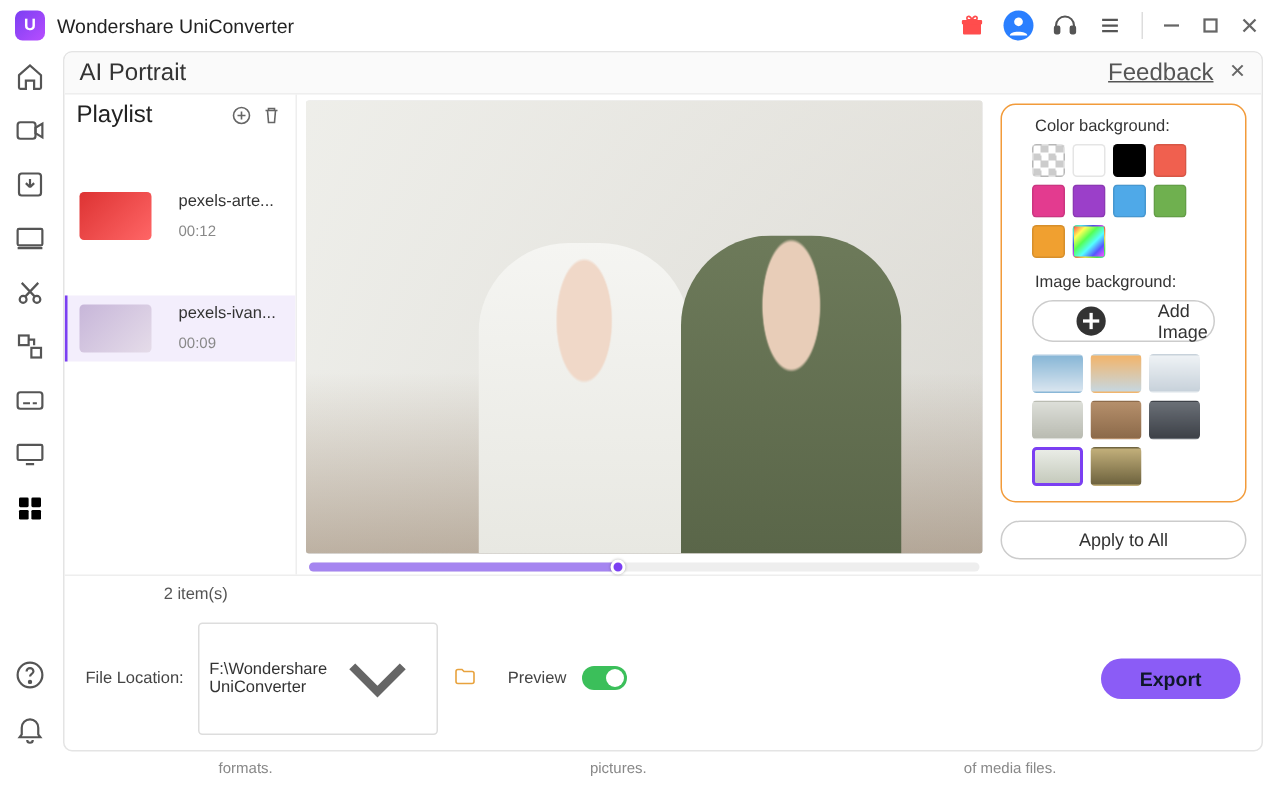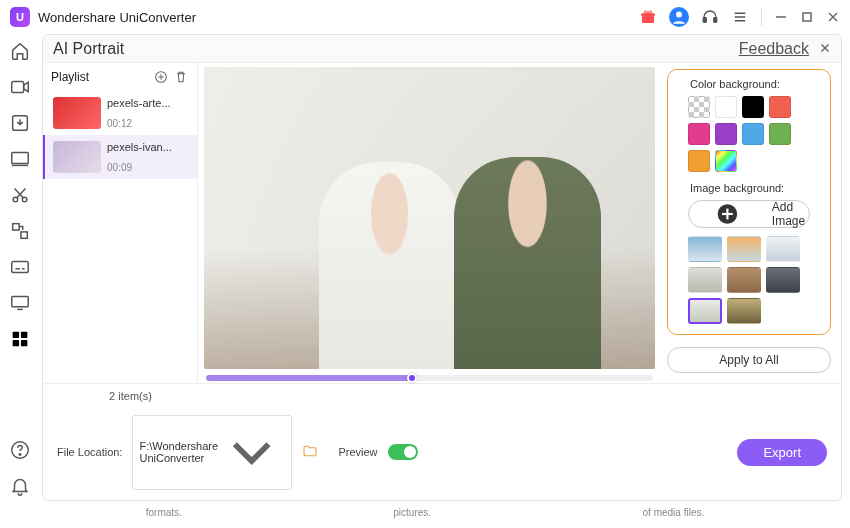--- a/index.html
+++ b/index.html
@@ -30,24 +30,24 @@
 .main-header { height: 28px; display:flex; align-items:center; padding: 0 10px; border-bottom: 1px solid #eee; background:#fafafa; font-size:16px;}
 .main-header .spacer { flex:1; }
 .feedback { color:#555; text-decoration:underline; cursor:pointer; }
 .close-x { margin-left:10px; cursor:pointer; color:#666; }
 
 .content { flex:1; display:flex; min-height:0; }
 
 
 .playlist { width: 155px; border-right:1px solid #eee; display:flex; flex-direction:column; }
 .playlist-head { height:28px; display:flex; align-items:center; padding:0 8px; }
-.playlist-title { font-size:12px; color:#222; flex:1; }
+.playlist-title { font-size:16px; color:#222; flex:1; }
 .pl-icon { width:16px; height:16px; color:#666; cursor:pointer; margin-left:4px; }
 .pl-items { flex:1; overflow:auto; }
-.pl-item { display:flex; padding:6px 8px; gap:6px; cursor:pointer; border-left:2px solid transparent;}
+.pl-item { display:flex; padding:6px 8px; gap:18px; cursor:pointer; border-left:2px solid transparent;margin-top:31px;}
 .pl-item.active { background:#f3eefc; border-left-color:#7b3ff2; }
 .thumb { width:48px; height:32px; background:linear-gradient(#bbb,#999); border-radius:3px; }
 .pl-meta { display:flex; flex-direction:column; justify-content:space-between; font-size:11px; overflow:hidden;}
 .pl-name { color:#333; white-space:nowrap; overflow:hidden; text-overflow:ellipsis; max-width:84px;}
 .pl-dur { color:#888; font-size:10px; }
 .pl-item:first-child .thumb { background: linear-gradient(135deg,#d33,#f66); }
 .pl-item:nth-child(2) .thumb { background: linear-gradient(135deg,#c7b6d9,#e5dce9); }
 
 
 .preview-col { flex:1; display:flex; flex-direction:column; padding: 4px 6px 0 6px; }
@@ -85,21 +85,21 @@
 .footer-top { display:flex; align-items:center; border-top:1px solid #eee; padding:4px 10px; height:26px;}
 .item-count { flex-basis:155px; text-align:center; color:#555; font-size:11px; }
 .footer-bottom { display:flex; align-items:center; padding: 6px 14px 10px; gap:10px;}
 .fl-label { font-size:11px; color:#444; }
 .fl-path { border:1px solid #ddd; border-radius:3px; padding:3px 6px; font-size:11px; color:#333; width:160px; display:flex; align-items:center; justify-content:space-between; cursor:pointer;}
 .folder-icon { color:#e8a23d; cursor:pointer; }
 .preview-label { font-size:11px; color:#444; margin-left:10px;}
 .toggle { width:30px; height:16px; background:#3bbf5a; border-radius:8px; position:relative; cursor:pointer;}
 .toggle::after { content:""; position:absolute; right:2px; top:2px; width:12px; height:12px; background:#fff; border-radius:50%;}
 .footer-bottom .spacer { flex:1; }
-.export-btn { background:#8b5cf6; color:#ffffff; padding:6px 26px; border-radius:16px; cursor:pointer; font-size:13px; border:none;}
+.export-btn { background:#8b5cf6; color:#0f172a; padding:6px 26px; border-radius:16px; cursor:pointer; font-size:13px; border:none;font-weight:bold;}
 
 .truncated-footer { display:flex; justify-content:space-around; padding: 0 40px 10px; color:#888; font-size:10px; }
 .truncated-footer span { max-width:140px; text-align:center; }
 
 svg { width:100%; height:100%; }
 </style>
 </head>
 <body>
 
 <div class="app">

